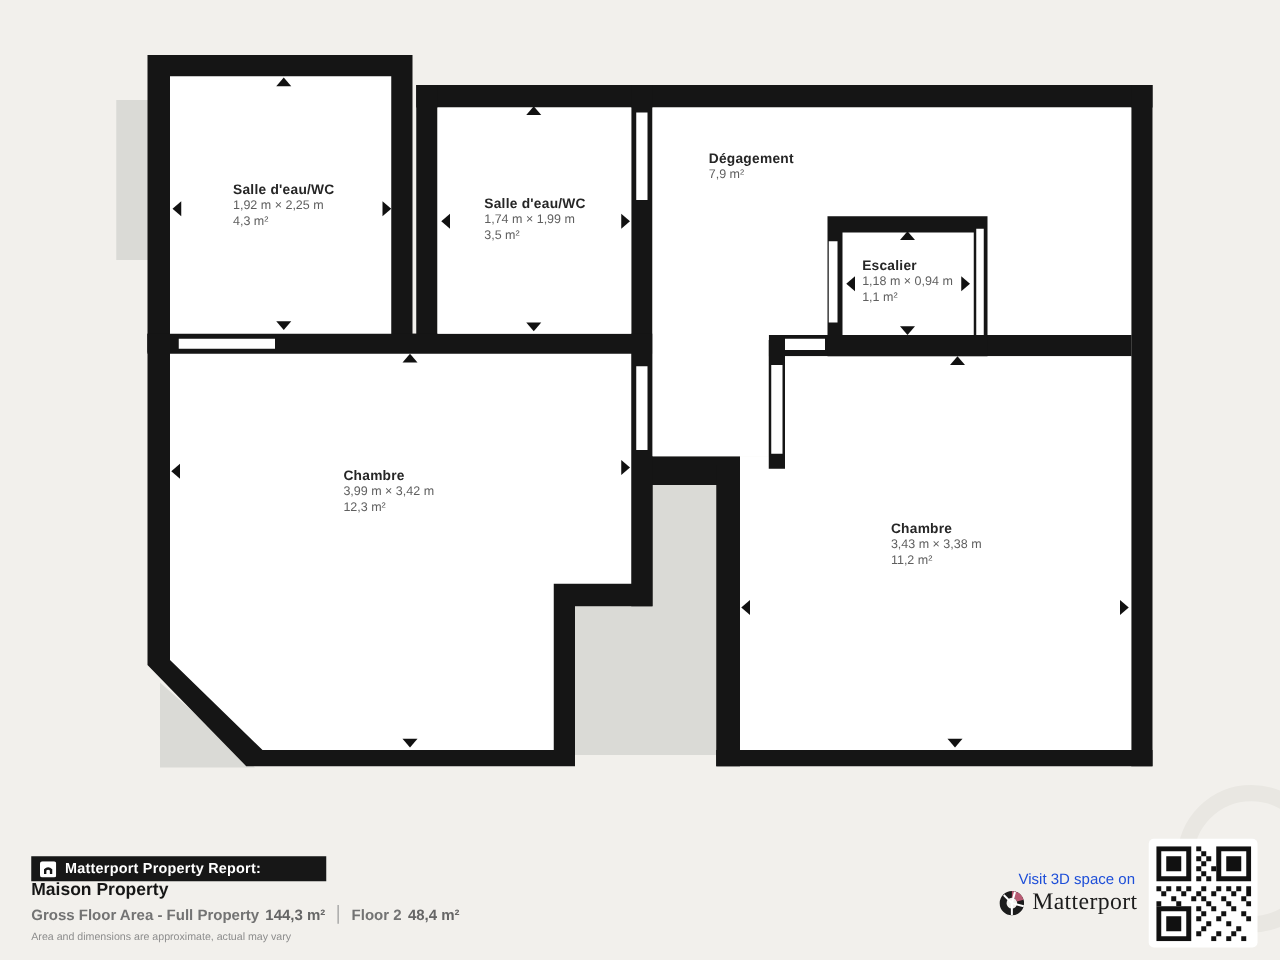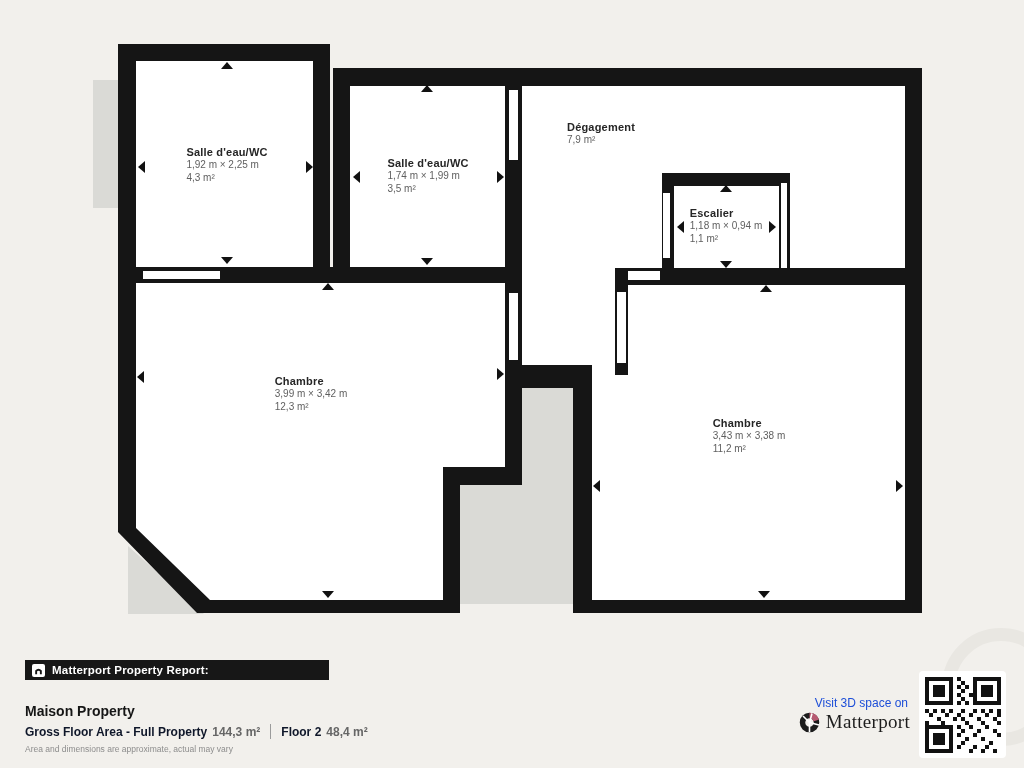--- a/index.html
+++ b/index.html
@@ -12,28 +12,28 @@
   svg{display:block;}
   .plan-svg{position:absolute;left:0;top:0;}
 
   
   .room-label{position:absolute;transform:translateX(-50%);text-align:left;
     color:#262626;white-space:nowrap;}
   .room-label .t{font-size:11px;font-weight:bold;line-height:13px;letter-spacing:.2px;}
   .room-label .d{font-size:10px;color:#5f5f5f;line-height:12.5px;}
 
   
-  .banner{position:absolute;left:25px;top:660px;width:304px;height:20px;
+  .banner{position:absolute;left:25px;top:685px;width:236px;height:20px;
     background:#171717;display:flex;align-items:center;gap:7px;padding-left:7px;
     box-sizing:border-box;}
   .banner-text{color:#fff;font-size:11.5px;font-weight:bold;letter-spacing:.2px;}
   .prop-name{position:absolute;left:25px;top:703px;font-size:14px;font-weight:bold;color:#161616;}
   .stats{position:absolute;left:25px;top:724px;font-size:12px;color:#666;
     display:flex;align-items:center;}
-  .stats b{color:#0f172a;}
+  .stats b{color:#737373;}
   .stats .v{margin-left:5px;color:#666;font-weight:bold;}
   .stats .sep{display:inline-block;width:1px;height:15px;background:#9b9b9b;margin:0 10px;}
   .disclaimer{position:absolute;left:25px;top:744px;font-size:8.5px;color:#8d8d8d;}
 
   
   .visit{position:absolute;right:116px;top:696px;font-size:12px;color:#1d4ed8;}
   .brand-row{position:absolute;right:114px;top:711px;display:flex;align-items:center;gap:6px;}
   .brand-name{font-family:"Liberation Serif","DejaVu Serif",serif;font-size:19px;color:#1d1d1d;letter-spacing:.3px;}
   .qr-card{position:absolute;left:919px;top:671px;width:87px;height:87px;background:#fff;
     border-radius:4px;display:flex;align-items:center;justify-content:center;}

